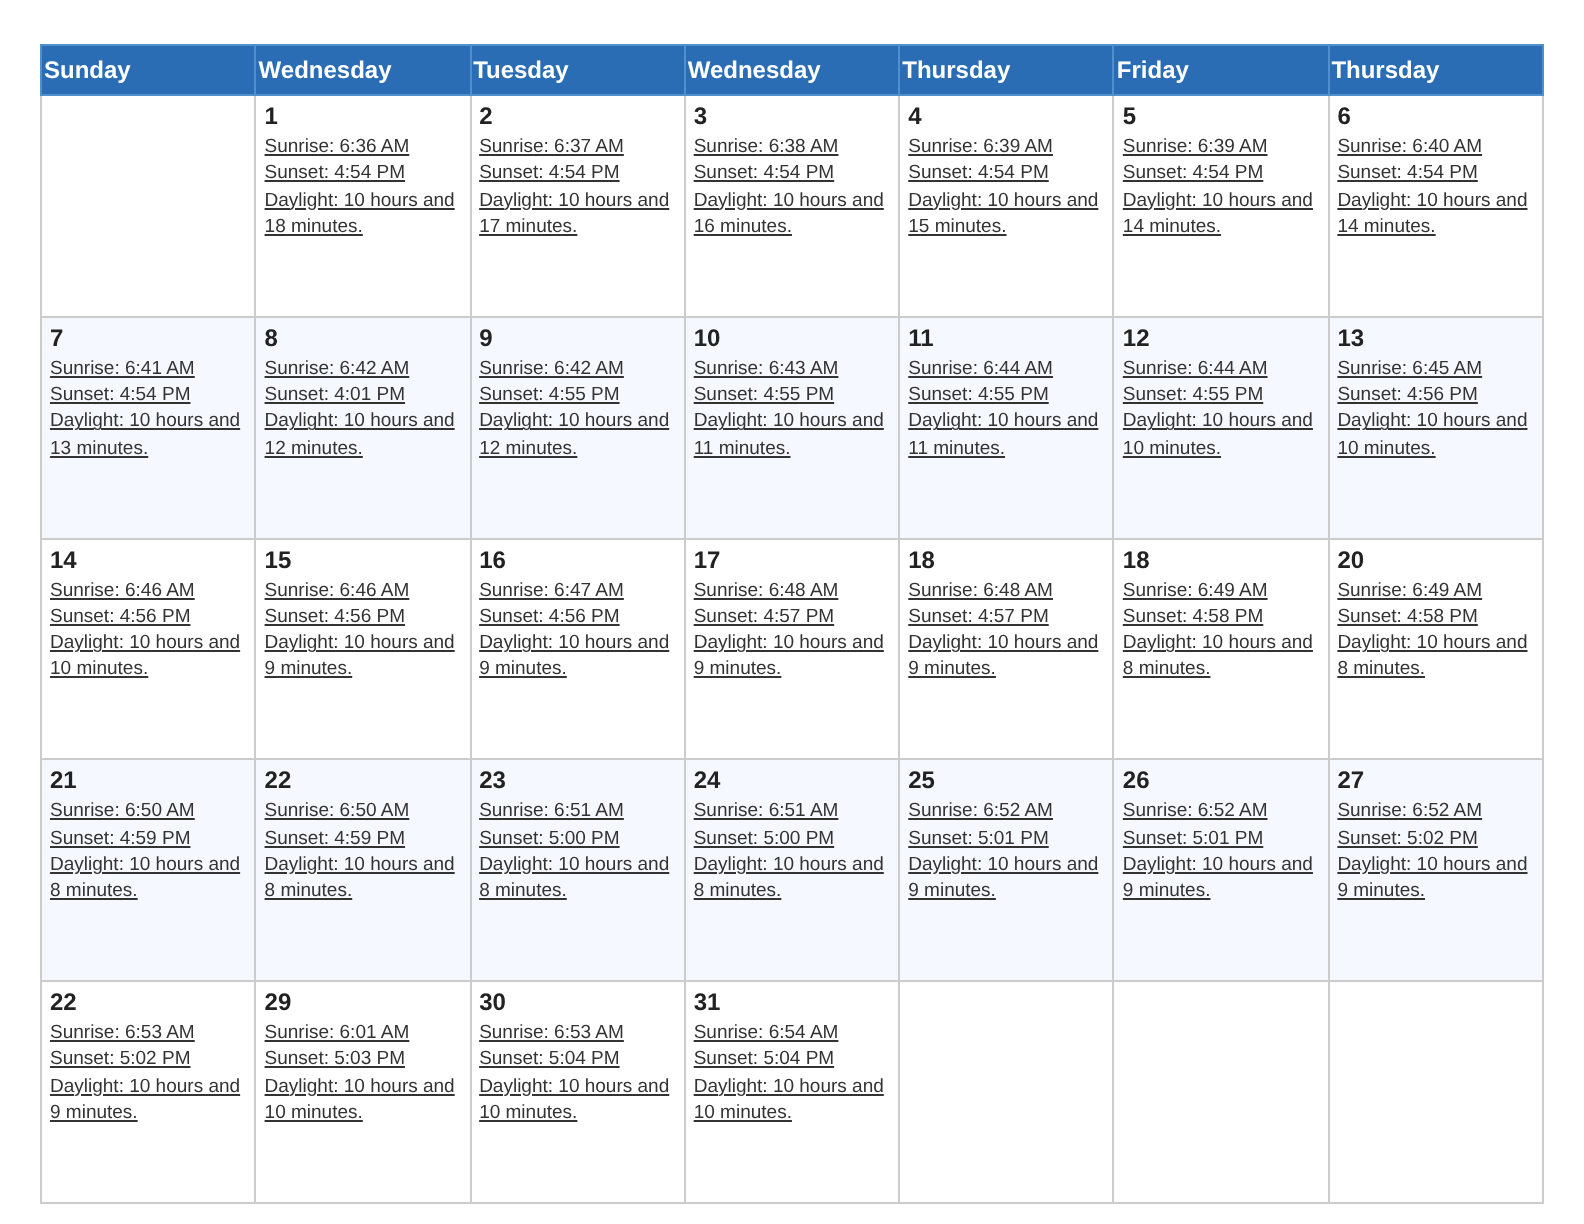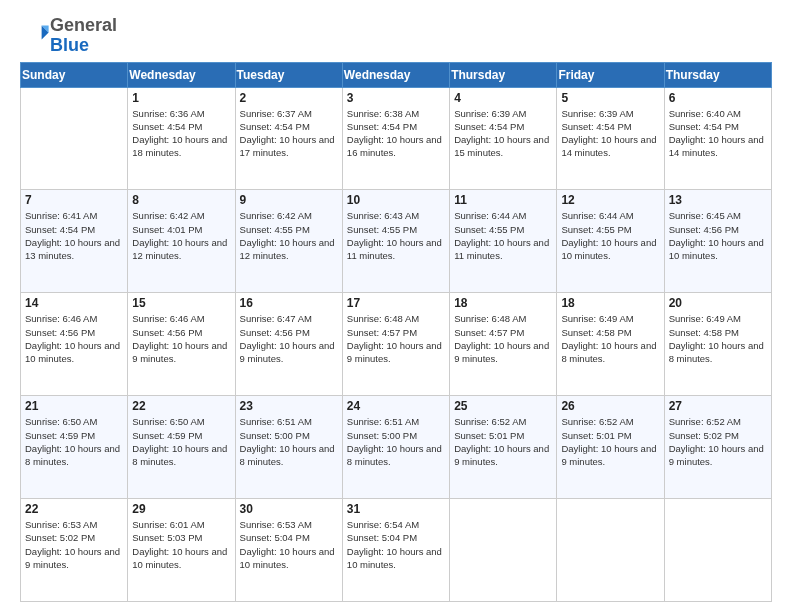--- a/index.html
+++ b/index.html
@@ -81,45 +81,34 @@
       font-size: 12px;
       font-weight: bold;
       color: #222;
       display: block;
       margin-bottom: 2px;
     }
     .day-info {
       font-size: 9.5px;
       color: #333;
       line-height: 1.4;
+      text-decoration: underline;
     }
     .empty-cell {
       background: #f9f9f9;
     }
     tr:nth-child(even) td { background: #f5f8ff; }
     tr:nth-child(odd) td { background: #fff; }
     th { background: #2a6db5 !important; }
   </style>
 </head>
 <body>
 
 <div class="page">
   <div class="header">
-    <div class="logo">
-      <div>
-        <svg class="logo-icon" viewBox="0 0 40 40">
-          <polygon points="28,8 38,18 28,28" fill="#1a6abf"></polygon>
-          <polygon points="28,8 38,8 38,18" fill="#5aabef"></polygon>
-        </svg>
-      </div>
-      <div class="logo-text">
-        <div><span class="logo-general">General</span></div>
-        <div><span class="logo-blue">Blue</span></div>
-      </div>
-    </div>
   </div>
 
   <table class="calendar">
     <thead>
       <tr>
         <th>Sunday</th>
         <th>Wednesday</th>
         <th>Tuesday</th>
         <th>Wednesday</th>
         <th>Thursday</th>

